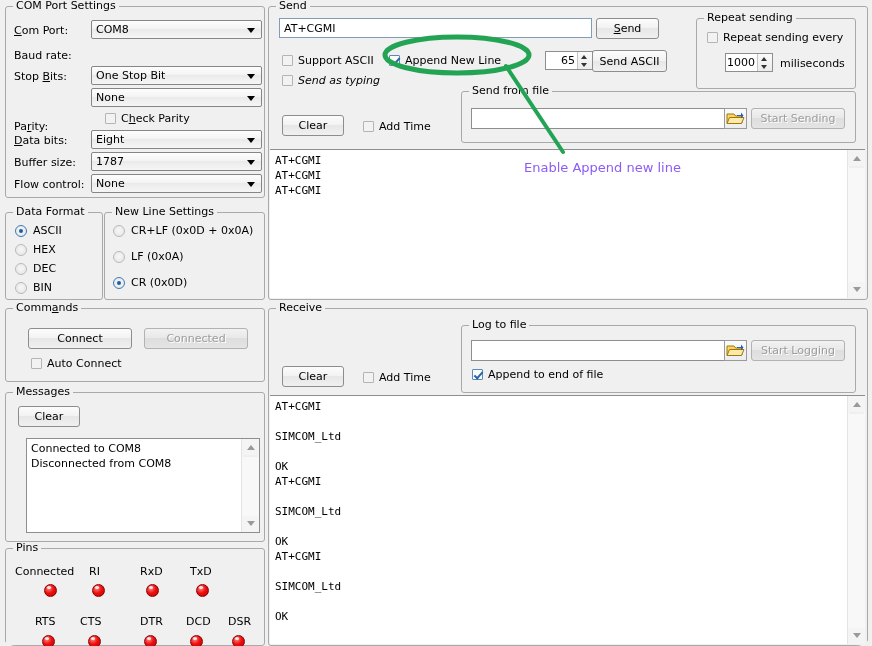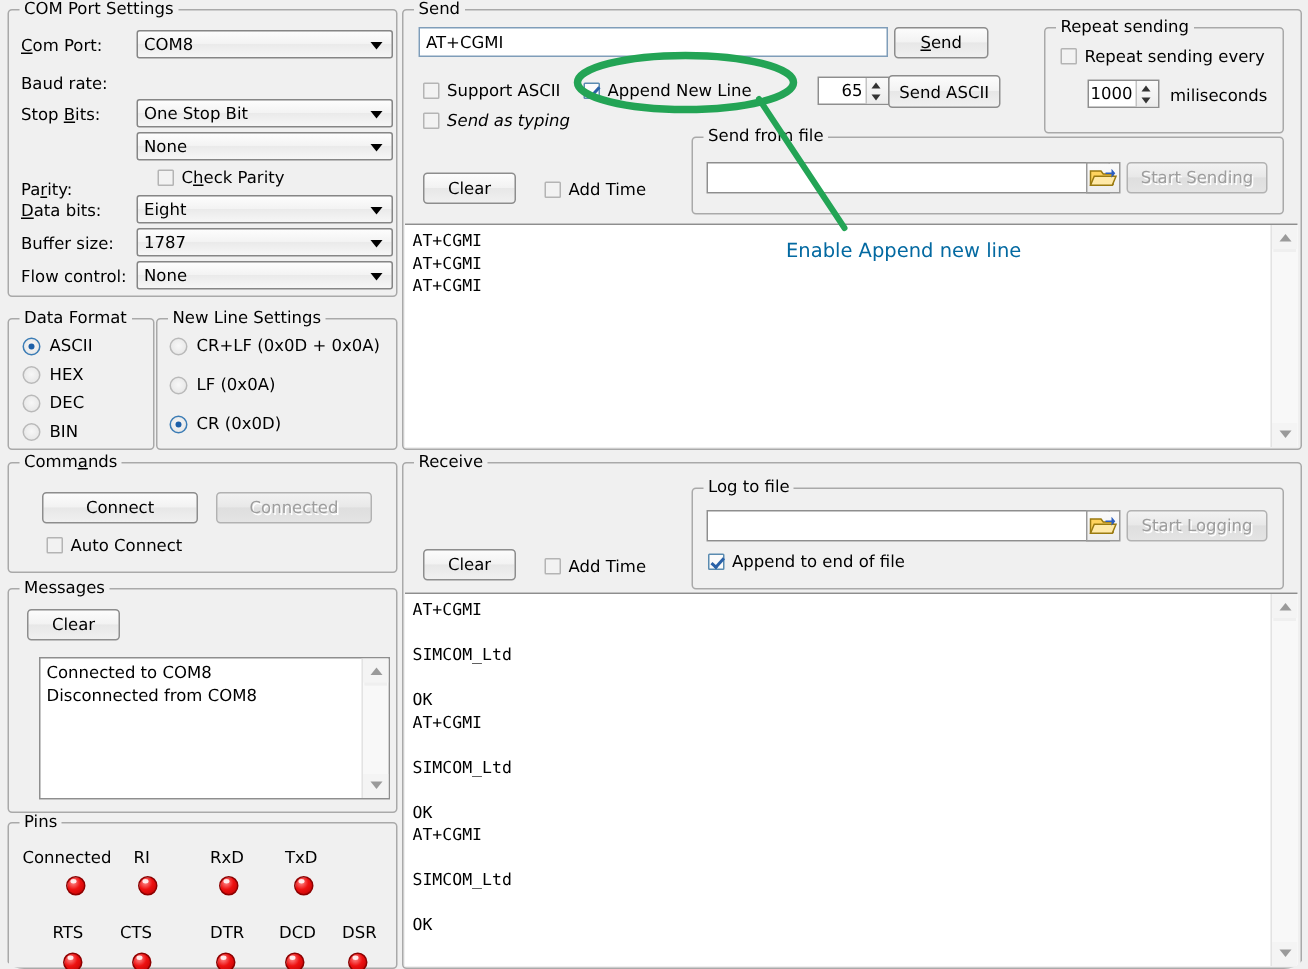--- a/index.html
+++ b/index.html
@@ -331,21 +331,21 @@
   .anno {
     position: absolute;
     left: 0; top: 0;
     width: 872px; height: 646px;
     pointer-events: none;
   }
   .anno-text {
     position: absolute;
     font-family: "DejaVu Sans", "Liberation Sans", sans-serif;
     font-size: 13px;
-    color: #0369a1;
+    color: #8b5cf6;
     white-space: nowrap;
   }
 </style>
 </head>
 <body>
 
 <div id="app">
 
   <div class="gbox" style="left:5px; top:6px; width:258px; height:190px;">
     <div class="gtitle">COM Port Settings</div>

